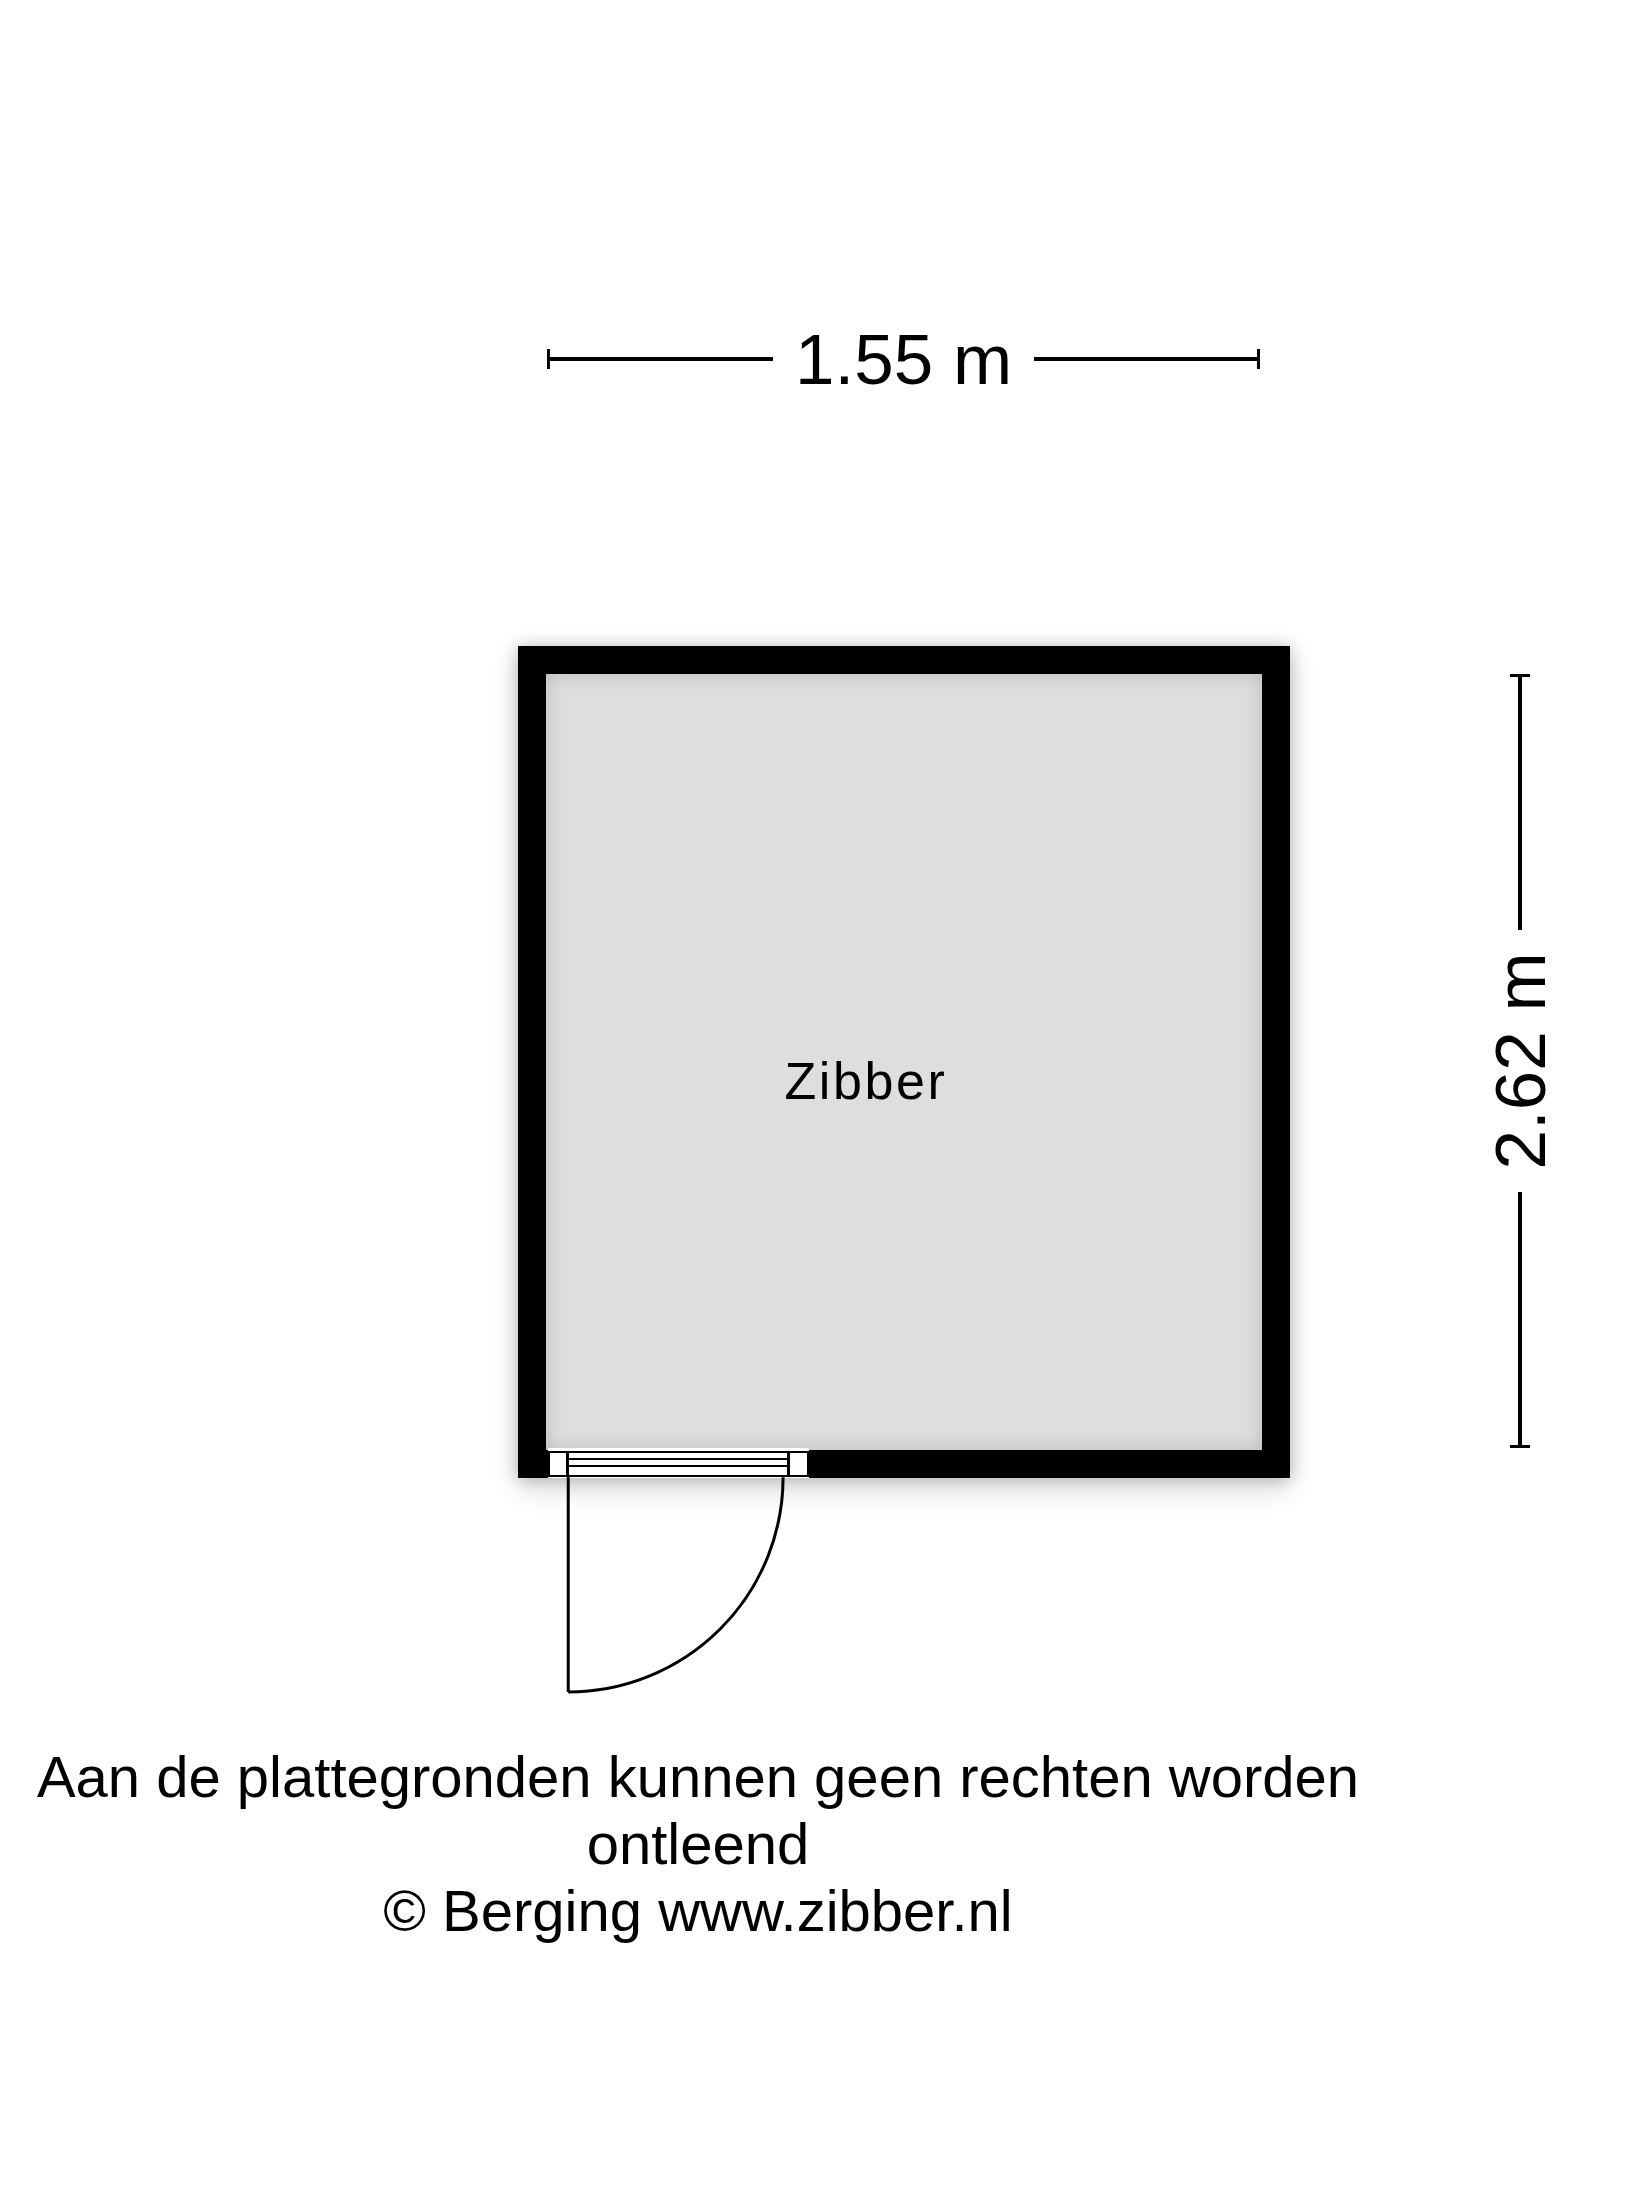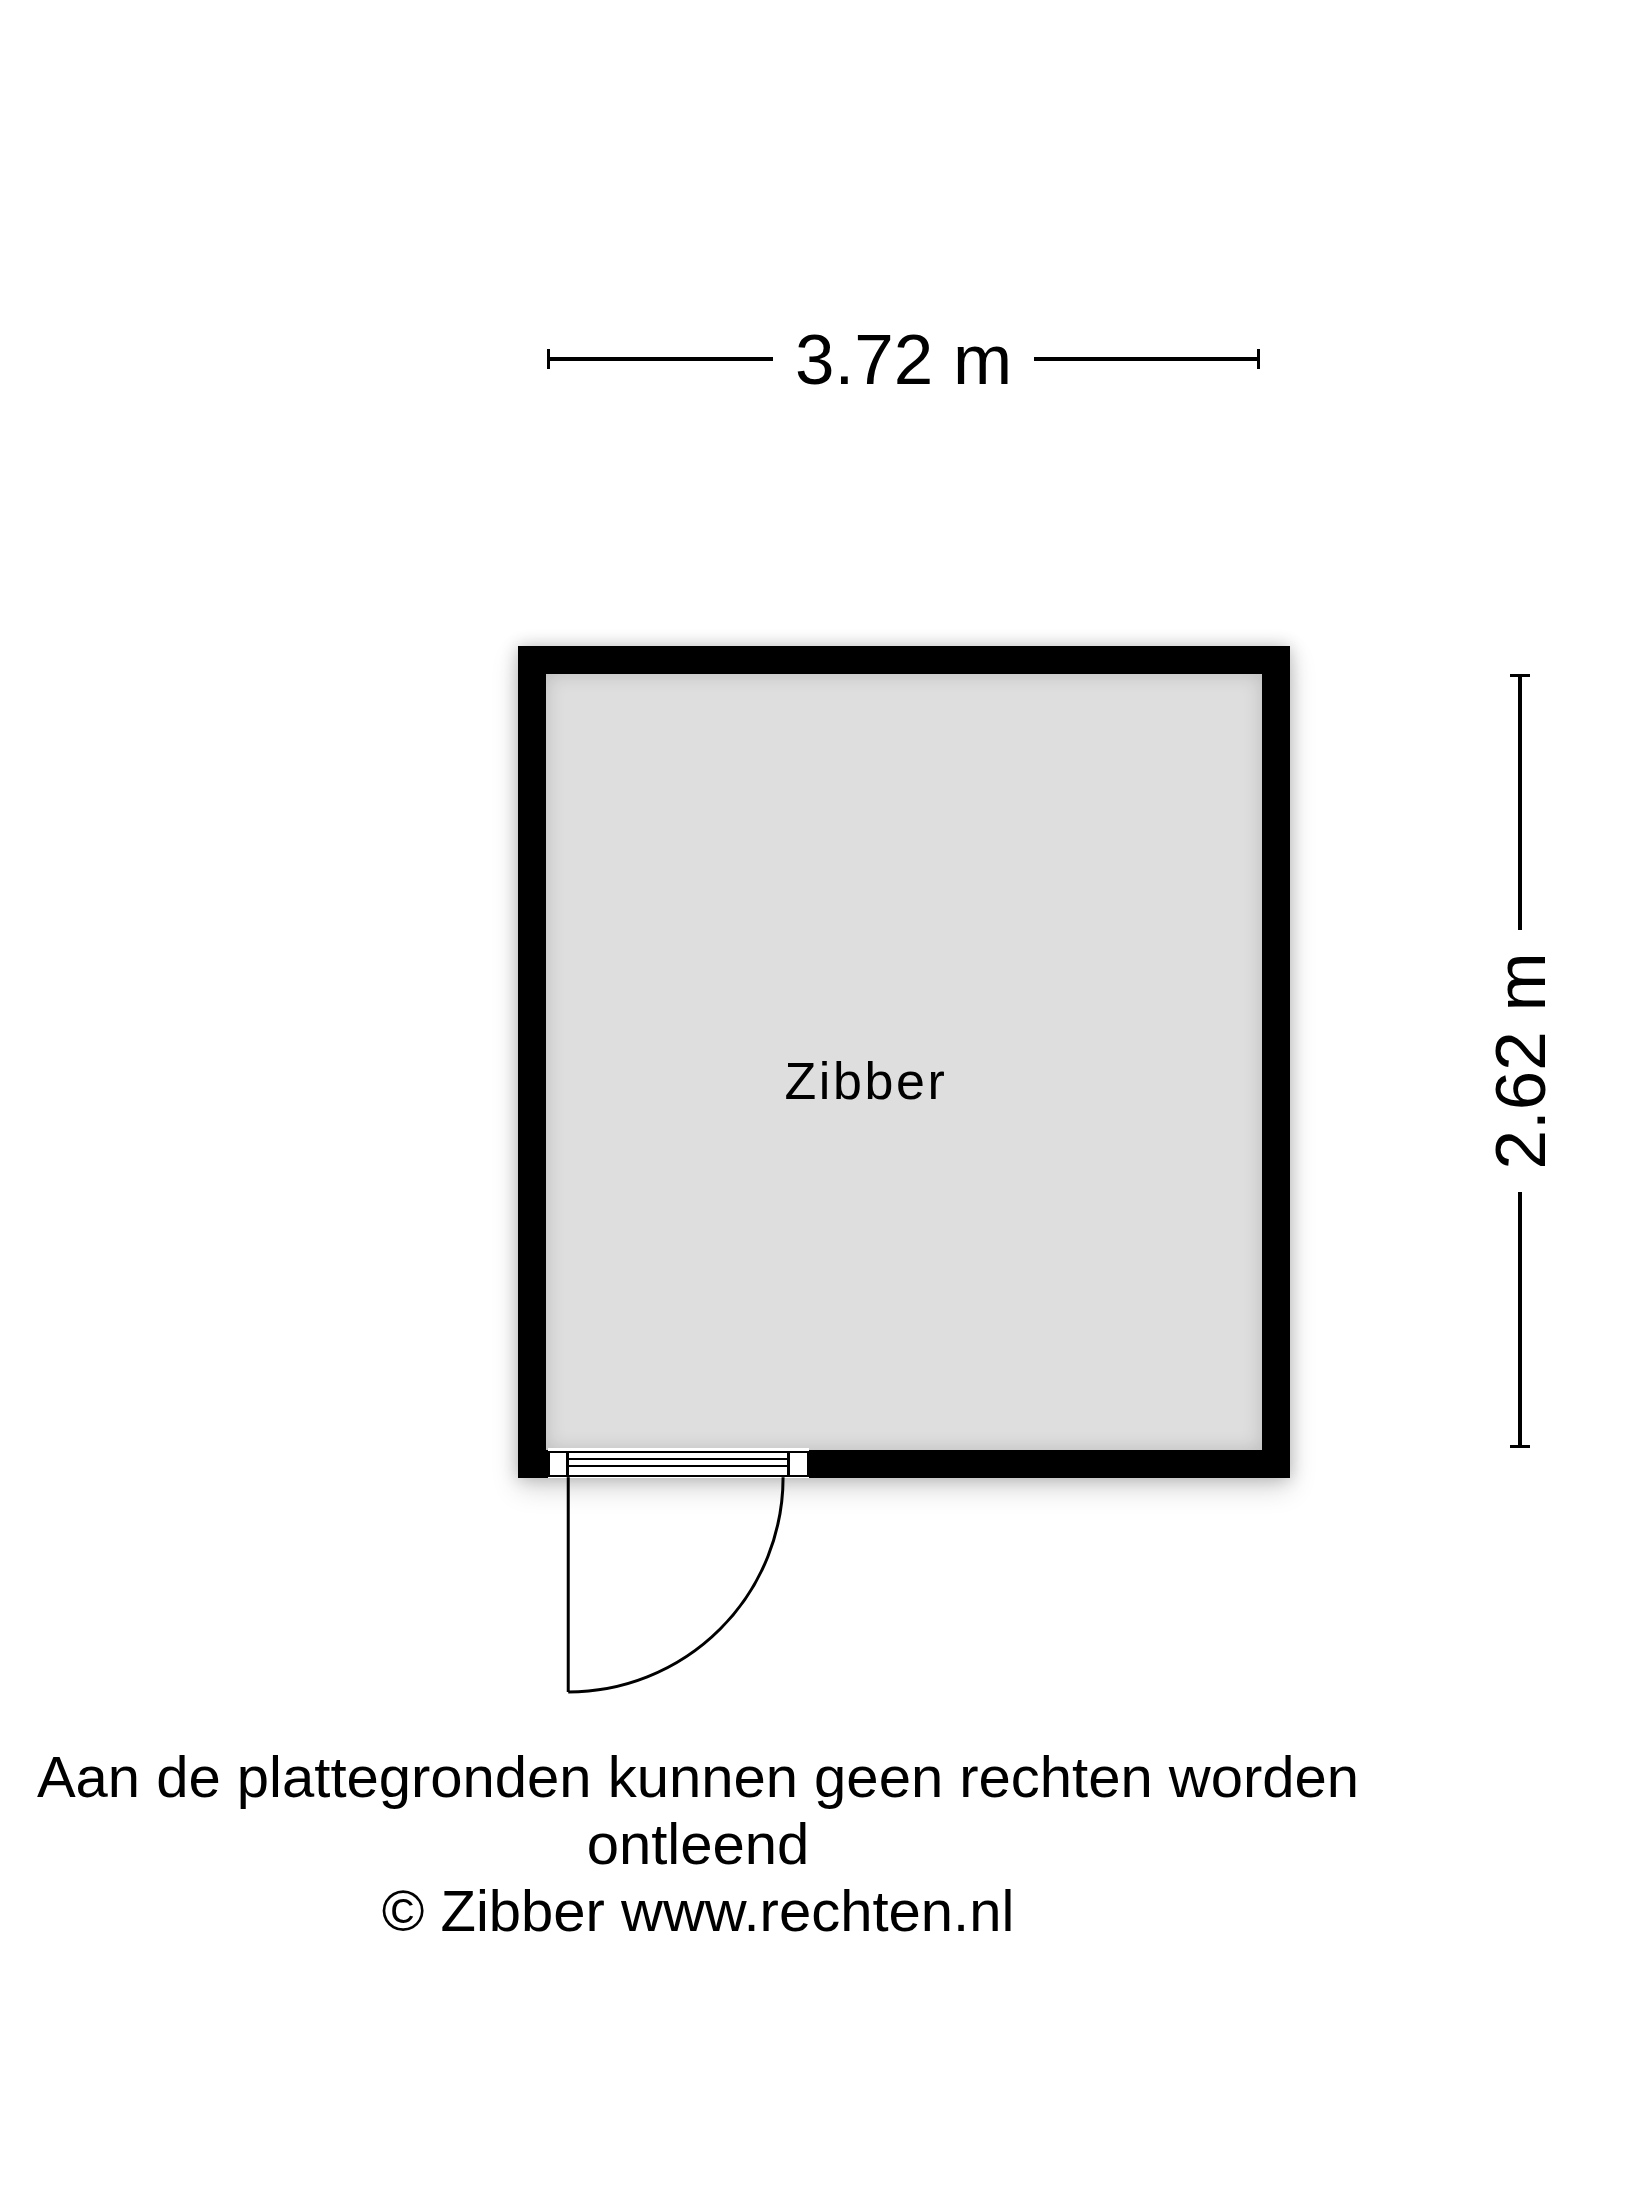--- a/index.html
+++ b/index.html
@@ -103,21 +103,21 @@
   }
 </style>
 </head>
 <body>
 
 <div class="page">
 
   <div class="dim dim-h">
     <div class="dim-cap"></div>
     <div class="dim-line"></div>
-    <div class="dim-label">3.72 m</div>
+    <div class="dim-label">1.55 m</div>
     <div class="dim-line"></div>
     <div class="dim-cap"></div>
   </div>
 
   <div class="dim dim-v">
     <div class="dim-cap"></div>
     <div class="dim-line"></div>
     <div class="dim-label">2.62 m</div>
     <div class="dim-line"></div>
     <div class="dim-cap"></div>
@@ -138,17 +138,17 @@
     </div>
   </div>
 
   <svg class="door-swing-svg" viewBox="0 0 320 290" xmlns="http://www.w3.org/2000/svg">
     <path d="M 41 16 L 41 266" stroke="#000000" stroke-width="3.5" fill="none"></path>
     <path d="M 41 266 A 250 250 0 0 0 291 16" stroke="#000000" stroke-width="3.5" fill="none"></path>
   </svg>
 
   <div class="footer">
     <div>Aan de plattegronden kunnen geen rechten worden ontleend</div>
-    <div>© Zibber www.rechten.nl</div>
+    <div>© Berging www.zibber.nl</div>
   </div>
 
 </div>
 
 
 </body></html>

